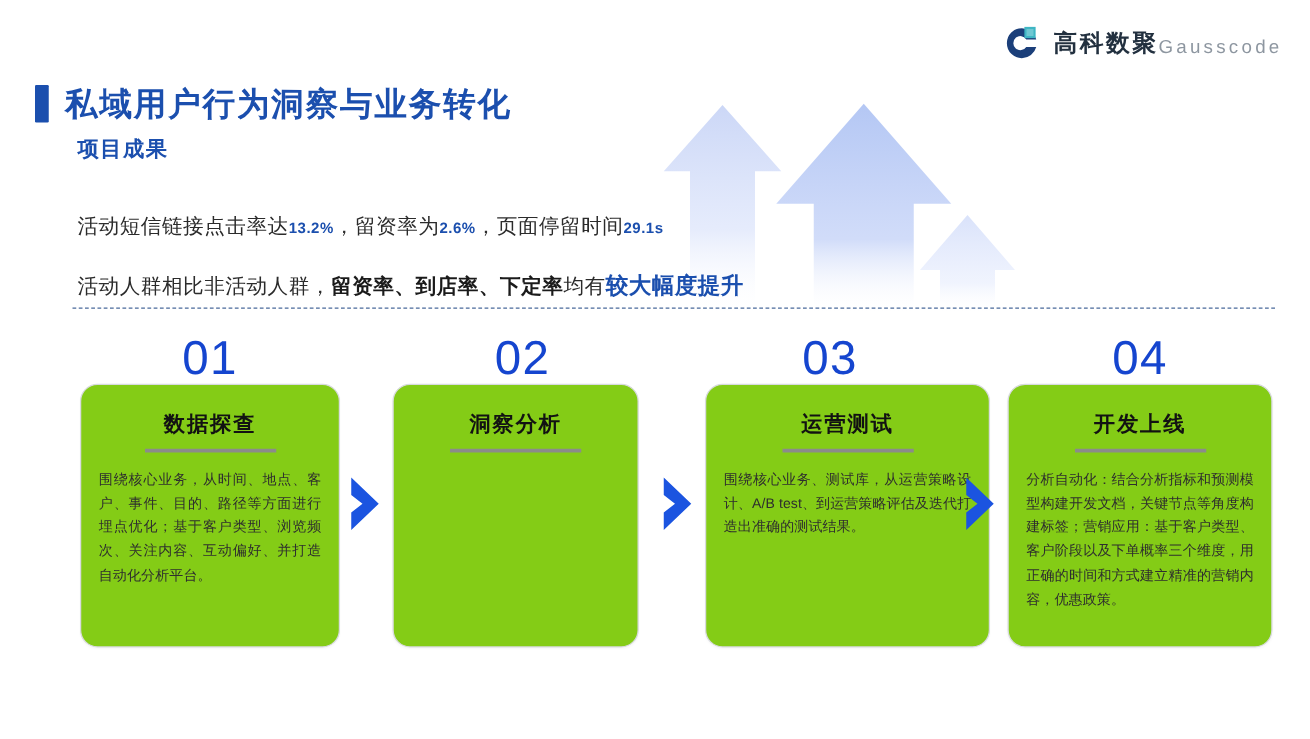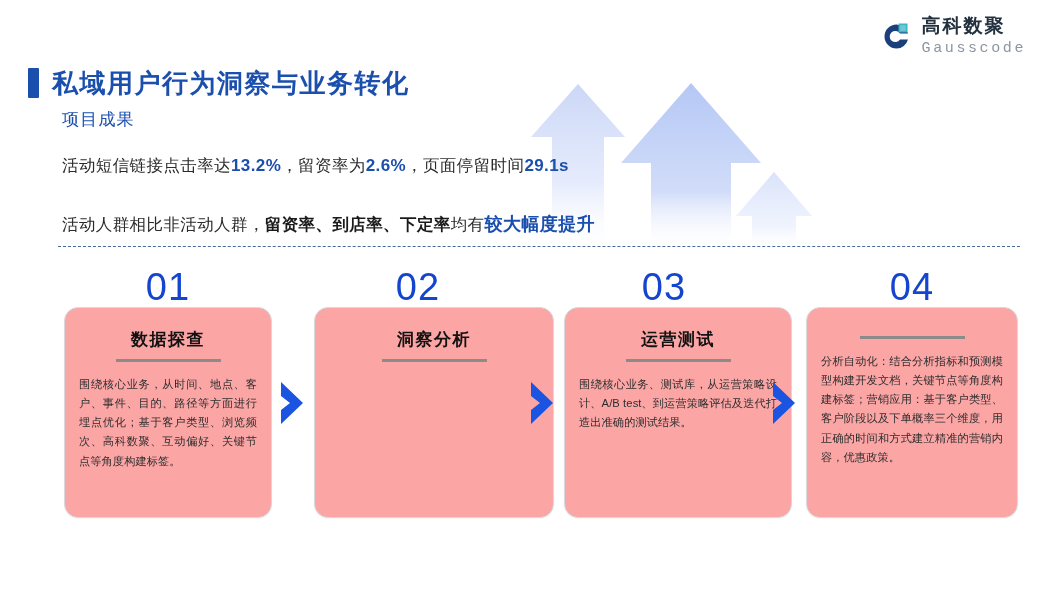--- a/index.html
+++ b/index.html
@@ -29,50 +29,50 @@
     letter-spacing:1.5px; line-height:1;
     white-space:nowrap;
   }
 
   
   .logo{
     position:absolute; right:22px; top:18px;
     display:flex; align-items:center; gap:9px;
   }
   .logo-mark{ width:34px; height:34px; position:relative; flex:0 0 auto; }
-  .logo-text{ display:flex; flex-direction:column; line-height:1;font-family:Liberation Mono, monospace; }
+  .logo-text{ display:flex; flex-direction:row; line-height:1; }
   .logo-cn{
     font-size:19px; font-weight:bold; color:#22303f;
     letter-spacing:2px;
   }
   .logo-en{
     font-size:15px; color:#8d96a0; letter-spacing:2.6px;
     margin-top:4px;
   }
 
   
   .arrows{
     position:absolute; left:0; top:0; width:1048px; height:260px;
     pointer-events:none;
   }
 
   
   .results{
     position:absolute; left:62px; top:108px; width:700px;
   }
   .results-heading{
-    font-size:17px; font-weight:normal; color:#1b4fae;
-    letter-spacing:1.2px; margin-bottom:22px;
+    font-size:17px; font-weight:bold; color:#1b4fae;
+    letter-spacing:1.2px; margin-bottom:38px;
   }
   .results-line{
     font-size:16.5px; color:#2b2b2b; letter-spacing:0.4px;
     line-height:1.55; white-space:nowrap;
   }
-  .results-line + .results-line{ margin-top:32px; }
-  .hl-num{ color:#1b4fae; font-weight:bold; font-size:17px; }
+  .results-line + .results-line{ margin-top:20px; }
+  .hl-num{ color:#1b4fae; font-weight:bold; font-size:12px; }
   .hl-strong{ color:#1a1a1a; font-weight:bold; }
   .hl-blue{ color:#1b4fae; font-weight:bold; font-size:18px; }
 
   
   .divider{
     position:absolute; left:58px; top:246px; width:962px; height:0;
     border-top:1.6px dashed #49699b;
   }
 
   
@@ -86,21 +86,21 @@
     position:absolute; top:0; left:0; width:100%;
     text-align:center;
     font-size:38px; font-weight:normal; color:#1545cf;
     letter-spacing:1px; line-height:1;
     z-index:3;
   }
   .step-card{
     position:absolute; top:39px; left:0;
     border:1px solid #d8dade;
     border-radius:14px;
-    background:#fca5a5;
+    background:#84cc16;
     box-shadow:0 1px 2px rgba(0,0,0,0.035);
     padding:17px 14px 22px;
     z-index:2;
   }
   .step-title{
     text-align:center; font-size:17px; font-weight:bold;
     color:#121212; letter-spacing:1.5px; line-height:1;
     margin-top:6px;
   }
   .step-rule{
@@ -187,33 +187,33 @@
 
 <div class="divider"></div>
 
 <div class="steps">
 
   <div class="step" style="left:64px; width:208px;">
     <div class="step-num">01</div>
     <div class="step-card" style="width:208px; height:211px;">
       <div class="step-title">数据探查</div>
       <div class="step-rule"></div>
-      <div class="step-body">围绕核心业务，从时间、地点、客户、事件、目的、路径等方面进行埋点优化；基于客户类型、浏览频次、高科数聚、互动偏好、关键节点等角度构建标签。</div>
+      <div class="step-body">围绕核心业务，从时间、地点、客户、事件、目的、路径等方面进行埋点优化；基于客户类型、浏览频次、关注内容、互动偏好、并打造自动化分析平台。</div>
     </div>
   </div>
 
   <div class="chevron" style="left:277px; top:112px;">
     <svg width="32" height="46" viewBox="0 0 32 46" xmlns="http://www.w3.org/2000/svg">
       <path d="M4 2 L26 23 L4 44 L4 30 L13 23 L4 16 Z" fill="#1b54e0"></path>
     </svg>
   </div>
 
   <div class="step" style="left:314px; width:208px;">
     <div class="step-num">02</div>
-    <div class="step-card" style="width:240px; height:211px;">
+    <div class="step-card" style="width:197px; height:211px;">
       <div class="step-title">洞察分析</div>
       <div class="step-rule"></div>
     </div>
   </div>
 
   <div class="chevron" style="left:527px; top:112px;">
     <svg width="32" height="46" viewBox="0 0 32 46" xmlns="http://www.w3.org/2000/svg">
       <path d="M4 2 L26 23 L4 44 L4 30 L13 23 L4 16 Z" fill="#1b54e0"></path>
     </svg>
   </div>
@@ -229,18 +229,19 @@
 
   <div class="chevron" style="left:769px; top:112px;">
     <svg width="32" height="46" viewBox="0 0 32 46" xmlns="http://www.w3.org/2000/svg">
       <path d="M4 2 L26 23 L4 44 L4 30 L13 23 L4 16 Z" fill="#1b54e0"></path>
     </svg>
   </div>
 
   <div class="step" style="left:806px; width:212px;">
     <div class="step-num">04</div>
     <div class="step-card" style="width:212px; height:211px;">
+      <div class="step-title">开发上线</div>
       <div class="step-rule"></div>
       <div class="step-body">分析自动化：结合分析指标和预测模型构建开发文档，关键节点等角度构建标签；营销应用：基于客户类型、客户阶段以及下单概率三个维度，用正确的时间和方式建立精准的营销内容，优惠政策。</div>
     </div>
   </div>
 
 </div>
 
 </body></html>

